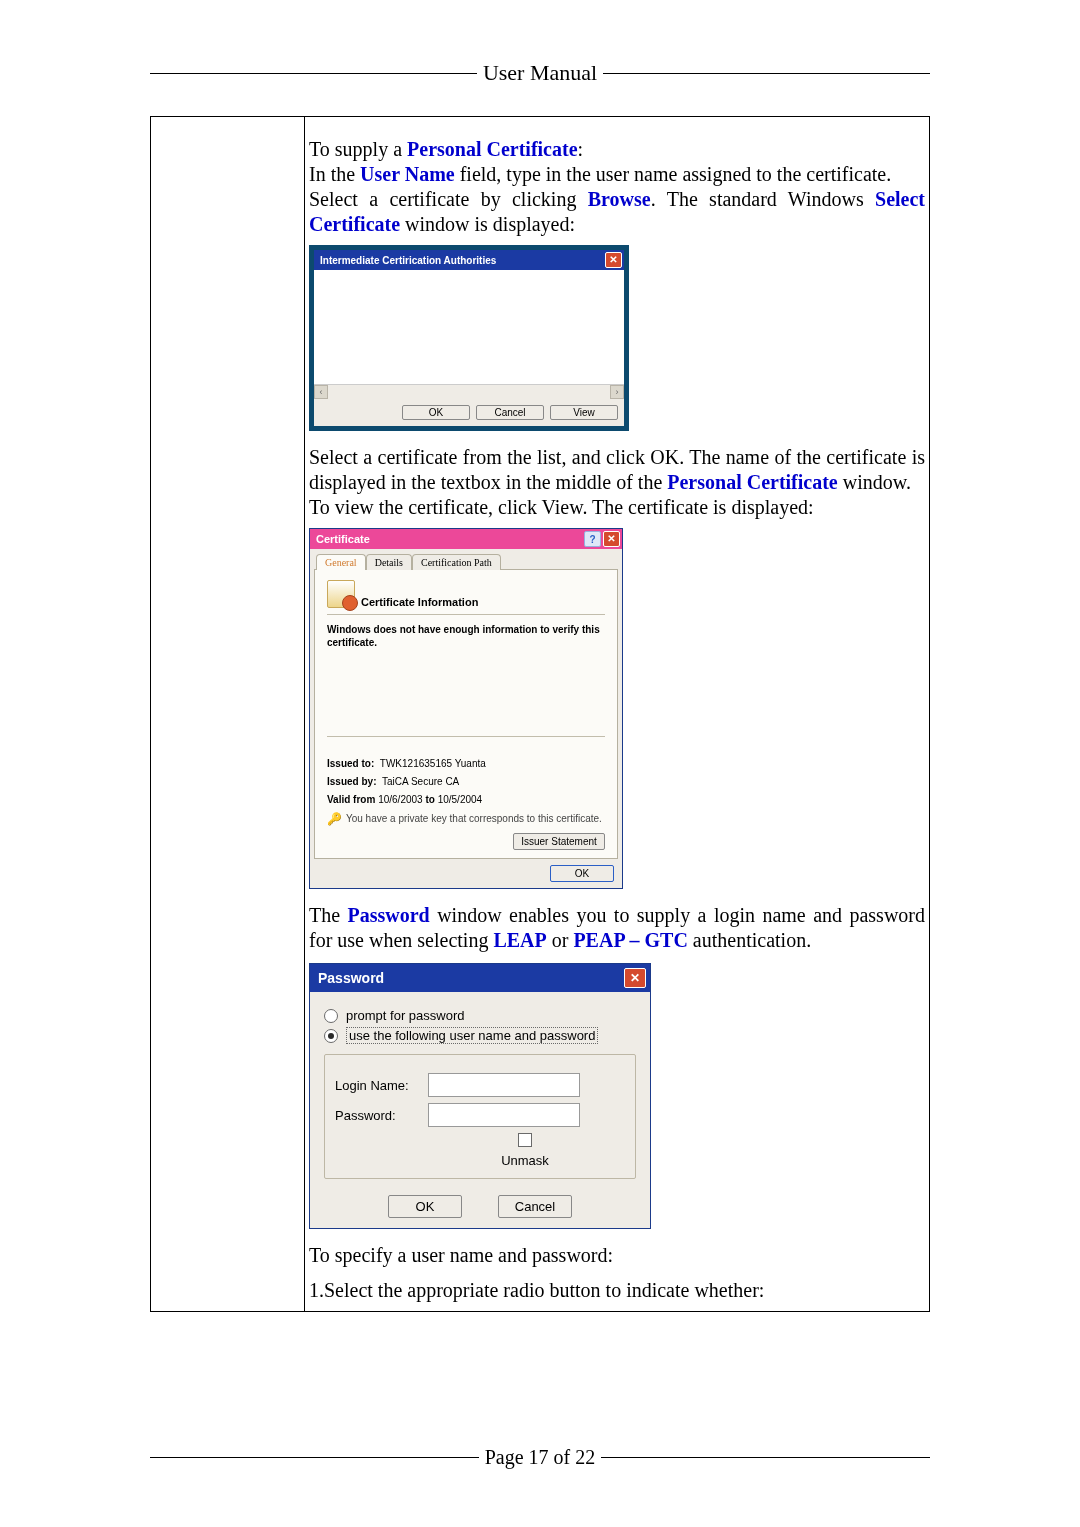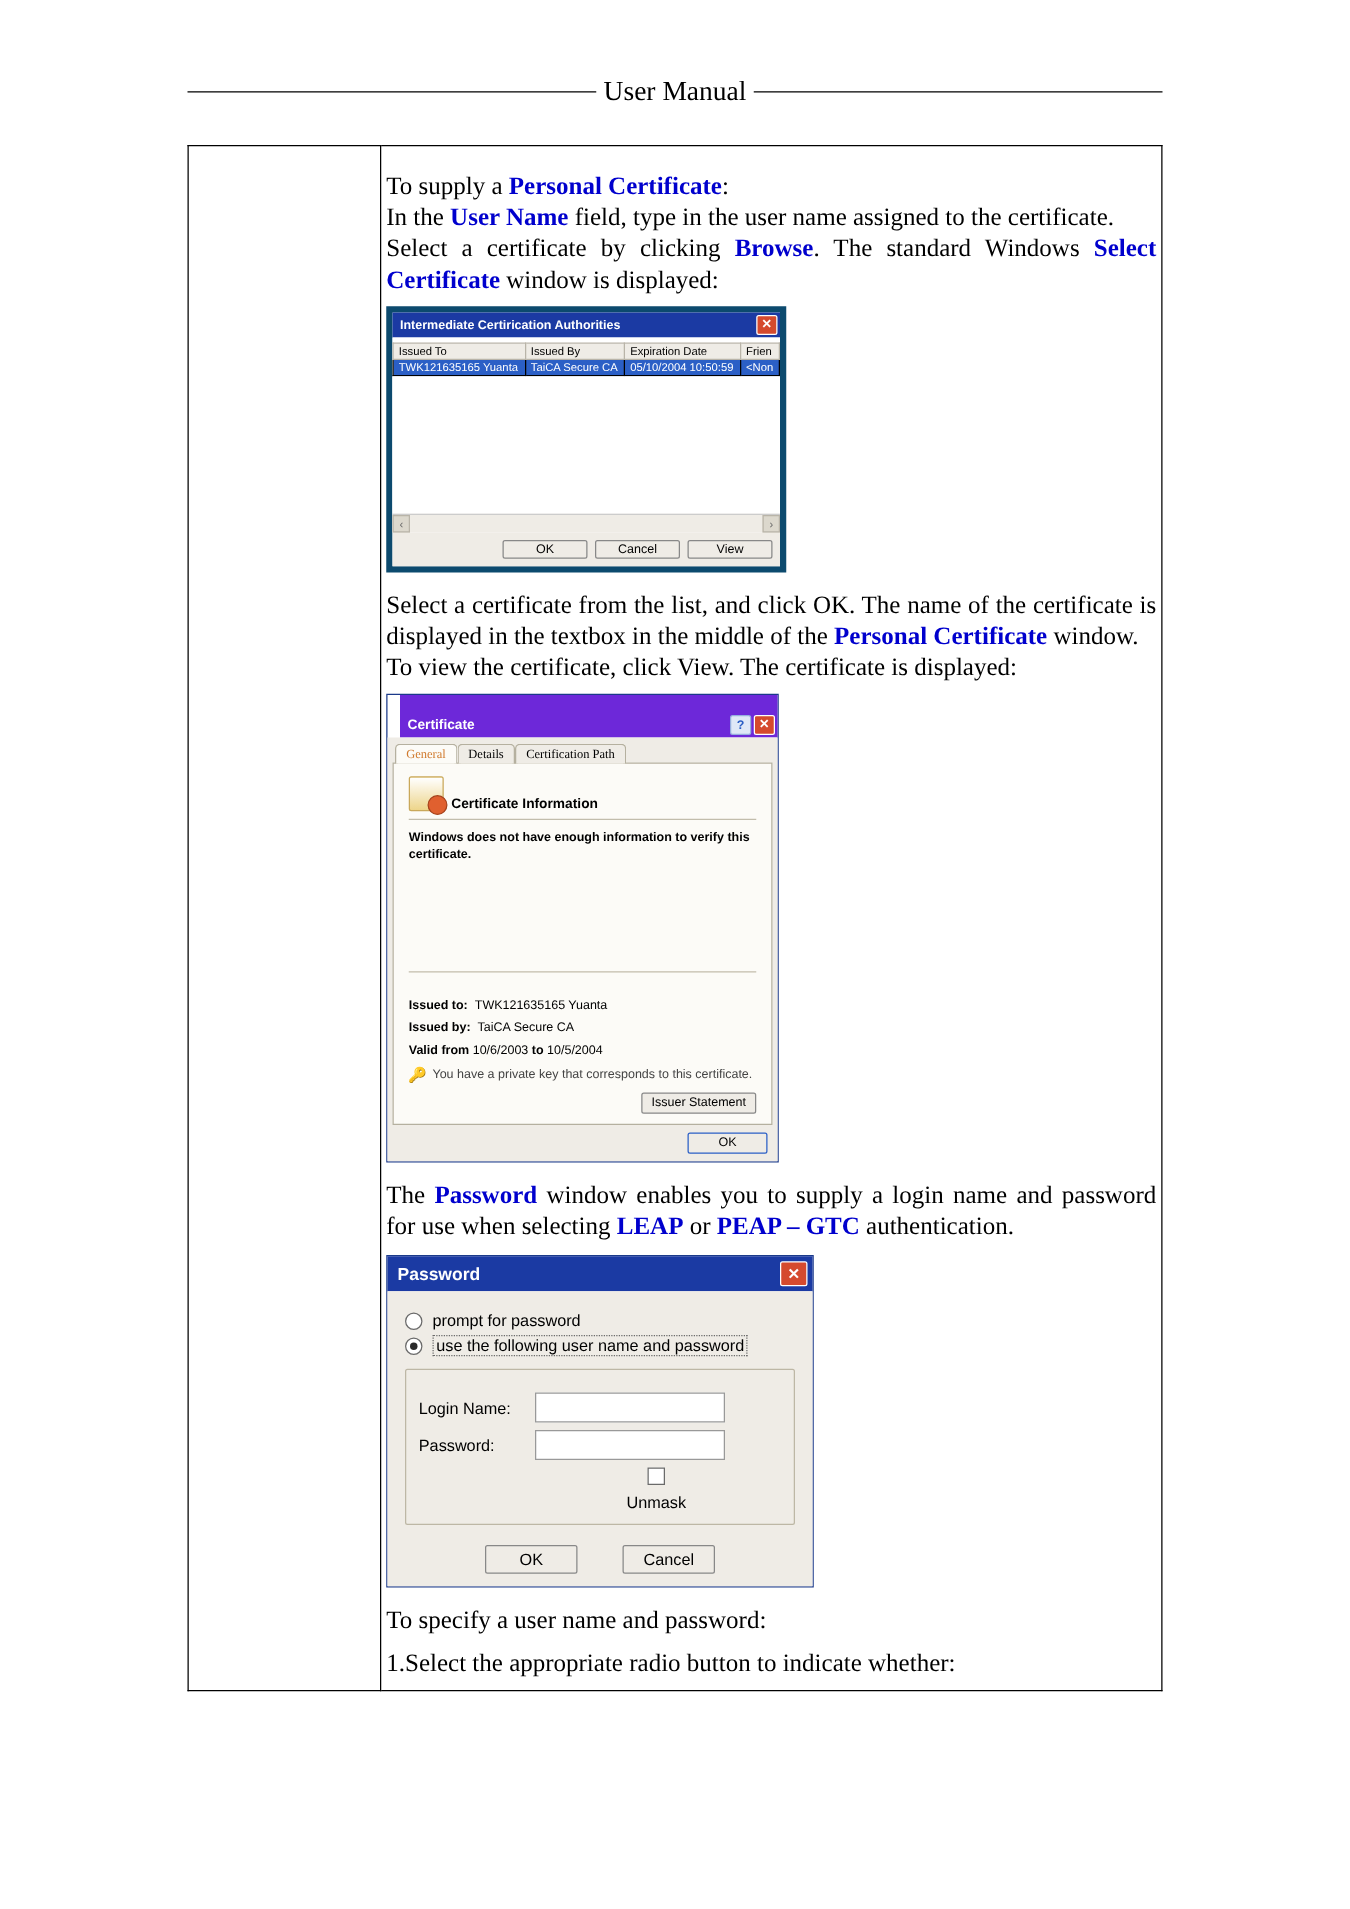--- a/index.html
+++ b/index.html
@@ -154,29 +154,28 @@
     border-radius: 2px;
   }
 
   
   .dlg2 {
     width: 312px;
     margin: 8px 0 14px 0;
     border: 1px solid #1b3a8a;
   }
   .dlg2 .titlebar {
-    background: #6d28d9;
+    background: #ec4899;
     color: #fff;
     font-size: 11px;
     font-weight: bold;
-    padding: 16px 2px 2px 6px;
+    padding: 2px 2px 2px 6px;
     display: flex;
     align-items: center;
     justify-content: space-between;
-    margin-left: 10px;
   }
   .titlebar .rbuttons { display: flex; gap: 2px; }
   .help-q {
     width: 15px; height: 14px;
     border: 1px solid #96afde;
     background: #dfe8f7;
     color: #2b5fc6;
     border-radius: 2px;
     display: flex; align-items: center; justify-content: center;
     font-size: 10px; font-weight: bold;
@@ -394,36 +393,20 @@
         <div class="textblock just">
           <span>Select a certificate by clicking </span><span class="blue-bold">Browse</span><span>. The standard Windows </span><span class="blue-bold">Select Certificate</span><span> window is displayed:</span>
         </div>
 
         <div class="win dlg1">
           <div class="titlebar">
             <span>Intermediate Certirication Authorities</span>
             <span class="close-x">✕</span>
           </div>
           <div class="body">
-            <table class="list">
-              <tbody>
-                    <tr>
-                <th>Issued To</th>
-                <th>Issued By</th>
-                <th>Expiration Date</th>
-                <th>Frien</th>
-              </tr>
-              <tr>
-                <td>TWK121635165 Yuanta</td>
-                <td>TaiCA Secure CA</td>
-                <td>05/10/2004 10:50:59</td>
-                <td>&lt;Non</td>
-              </tr>
-            </tbody>
-                </table>
             <div class="listarea"></div>
             <div class="hscroll">
               <span class="arrow">‹</span>
               <span class="arrow">›</span>
             </div>
           </div>
           <div class="footer">
             <div class="winbtn">OK</div>
             <div class="winbtn">Cancel</div>
             <div class="winbtn">View</div>
@@ -525,13 +508,18 @@
 
         <div class="textblock">To specify a user name and password:</div>
         <div class="spacer"></div>
         <div class="textblock">1.Select the appropriate radio button to indicate whether:</div>
 
       </td>
     </tr>
   </tbody>
     </table>
 
+  <div class="footer-area">
+    <div class="rule"></div>
+    <span class="txt">Page 17 of 22</span>
+    <div class="rule"></div>
+  </div>
 </div>
 
 </body></html>

